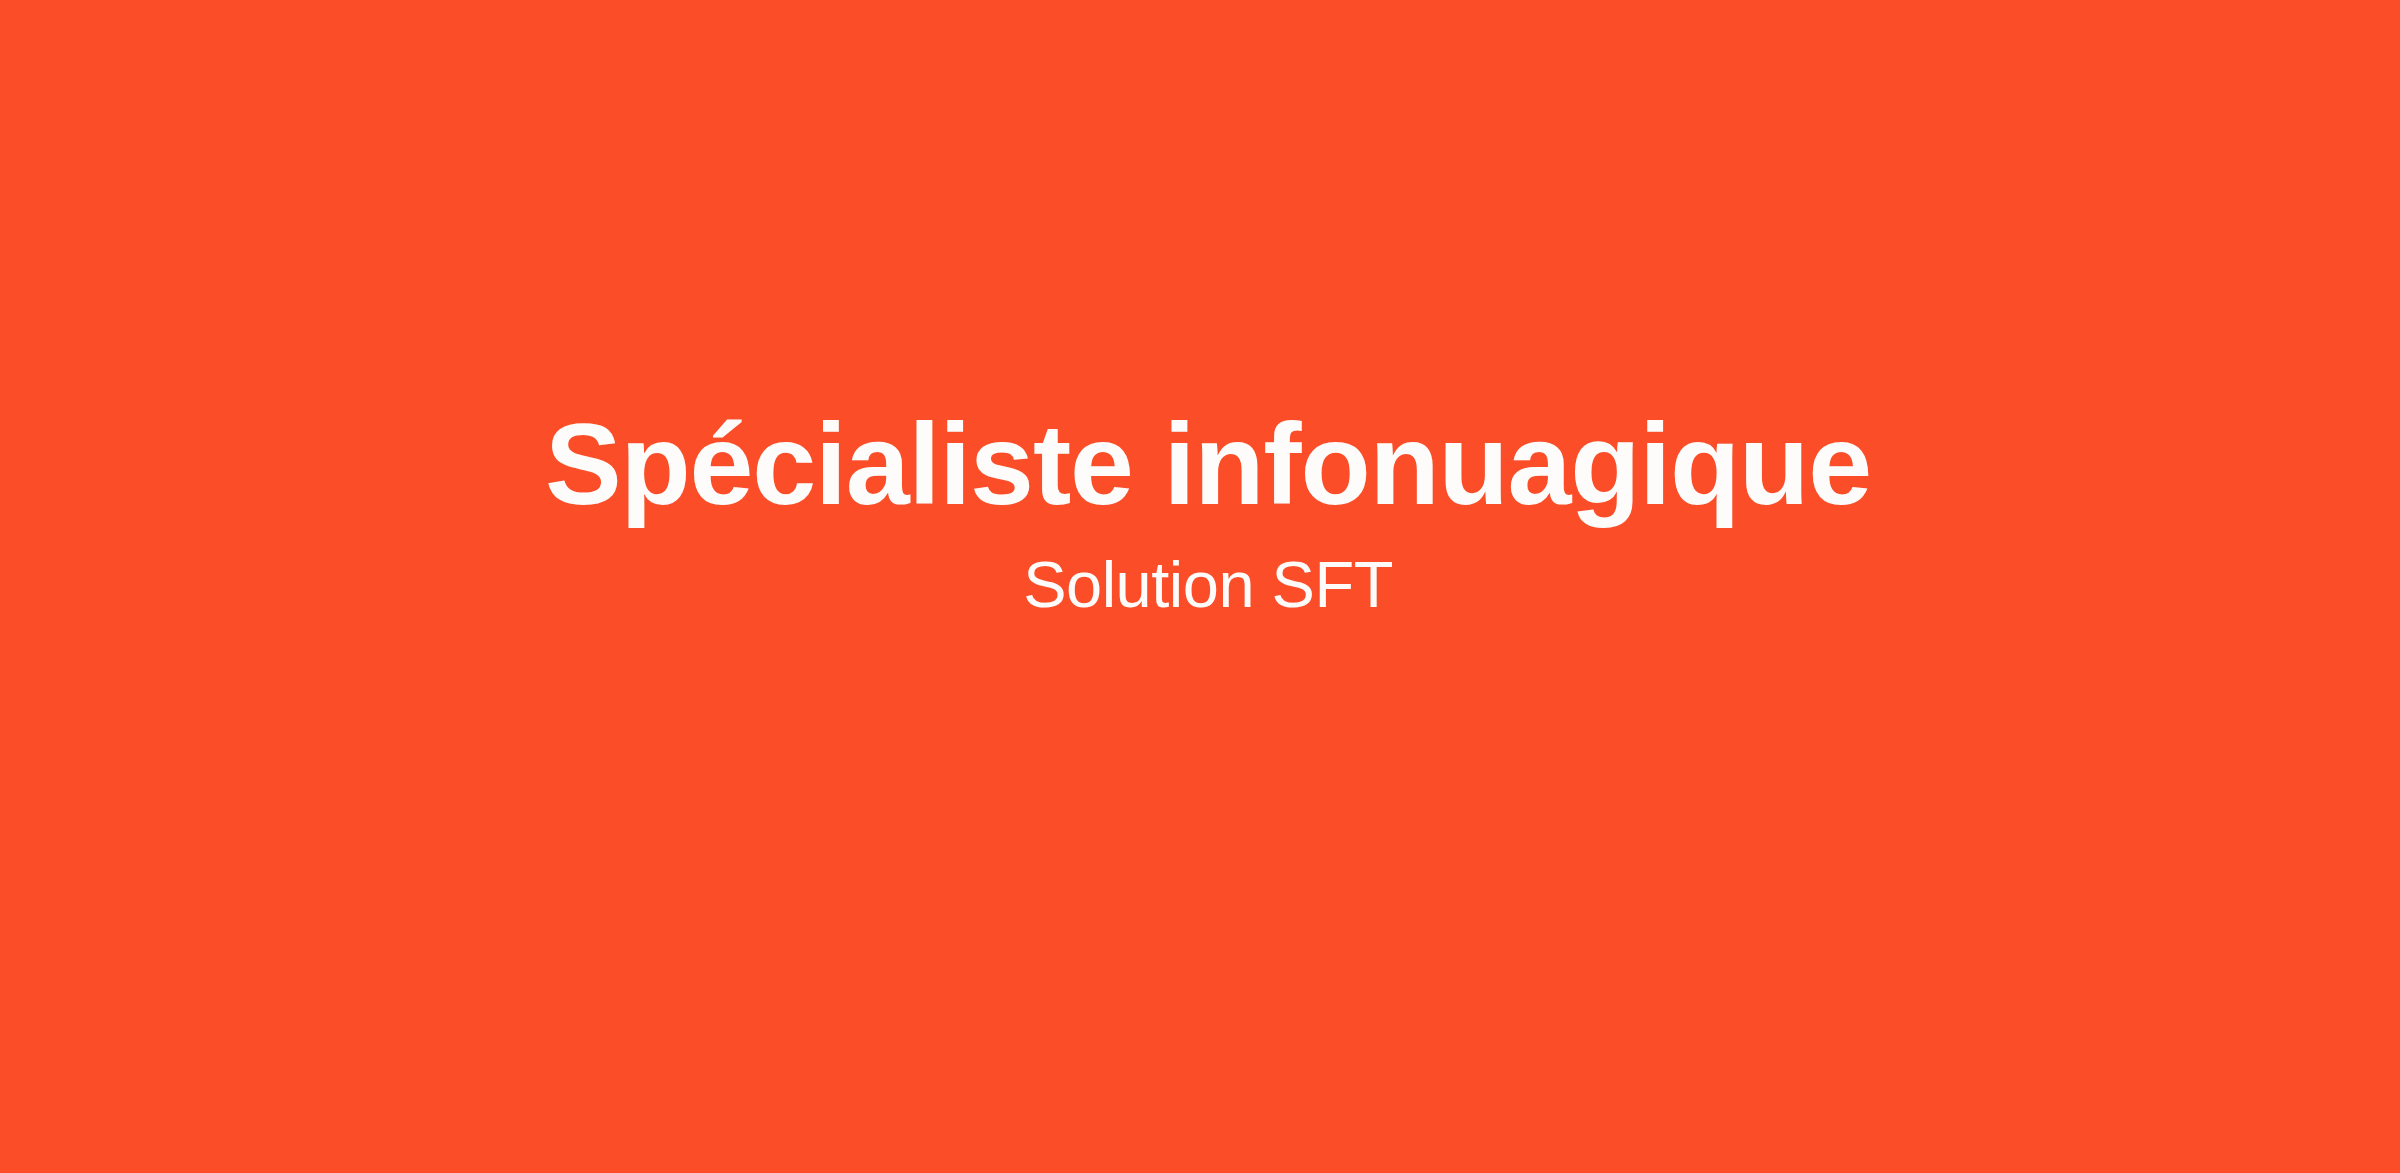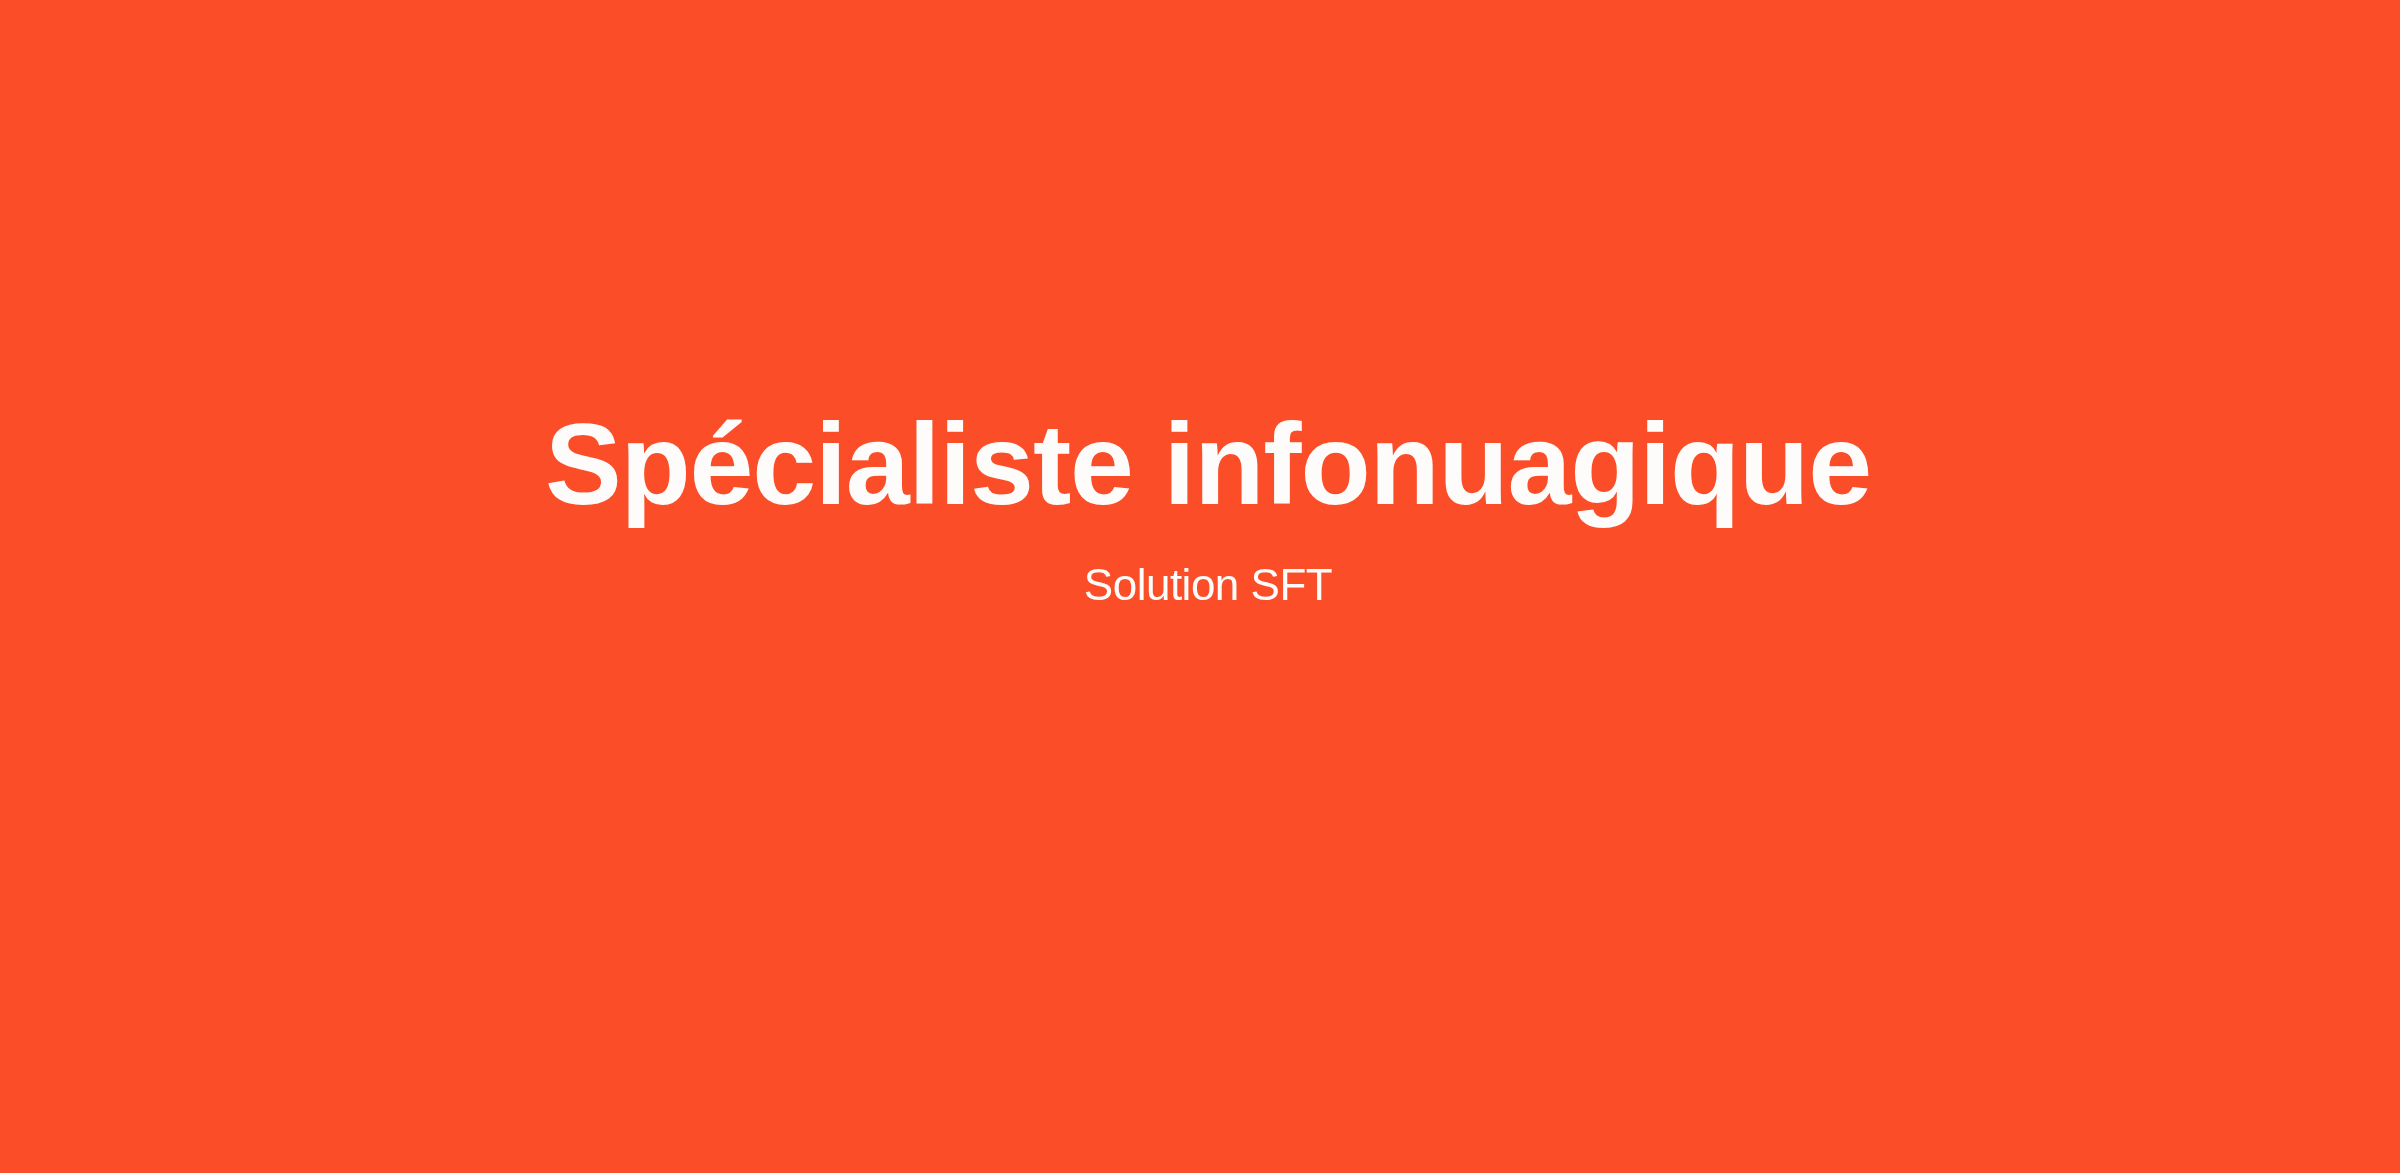--- a/index.html
+++ b/index.html
@@ -51,25 +51,25 @@
     word-wrap: break-word;
   }
 
   .hero-title-line {
     display: block;
     white-space: nowrap;
   }
 
   .hero-subtitle {
     color: #fdfcfa;
-    font-size: 44px;
+    font-size: 65px;
     font-weight: 400;
     line-height: 1.30;
     letter-spacing: -0.5px;
-    margin-top: 16px;
+    margin-top: 3px;
     white-space: nowrap;
   }
 </style>
 </head>
 <body>
 
 <div class="hero-banner">
 
   <div class="hero-content">
 

